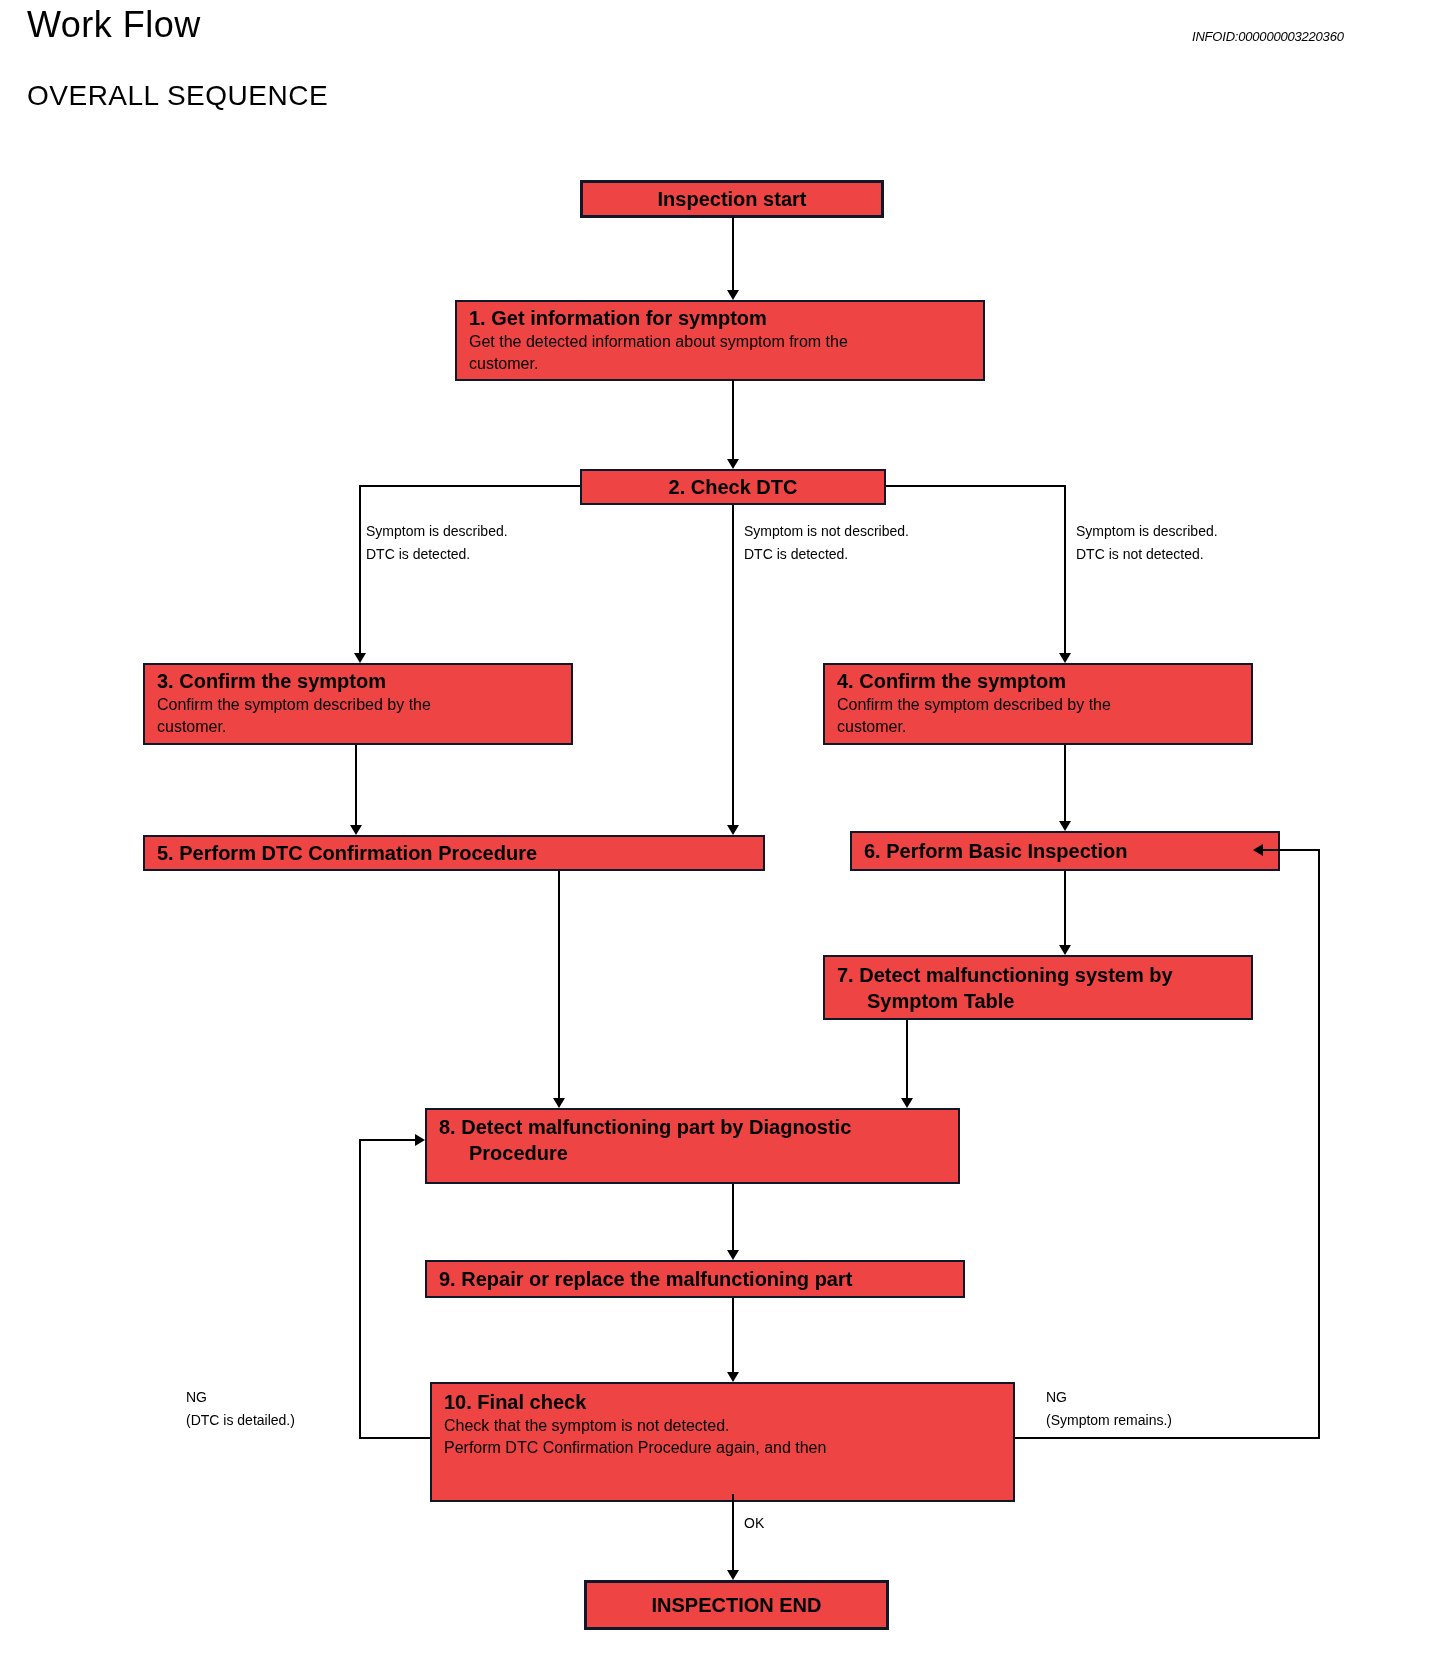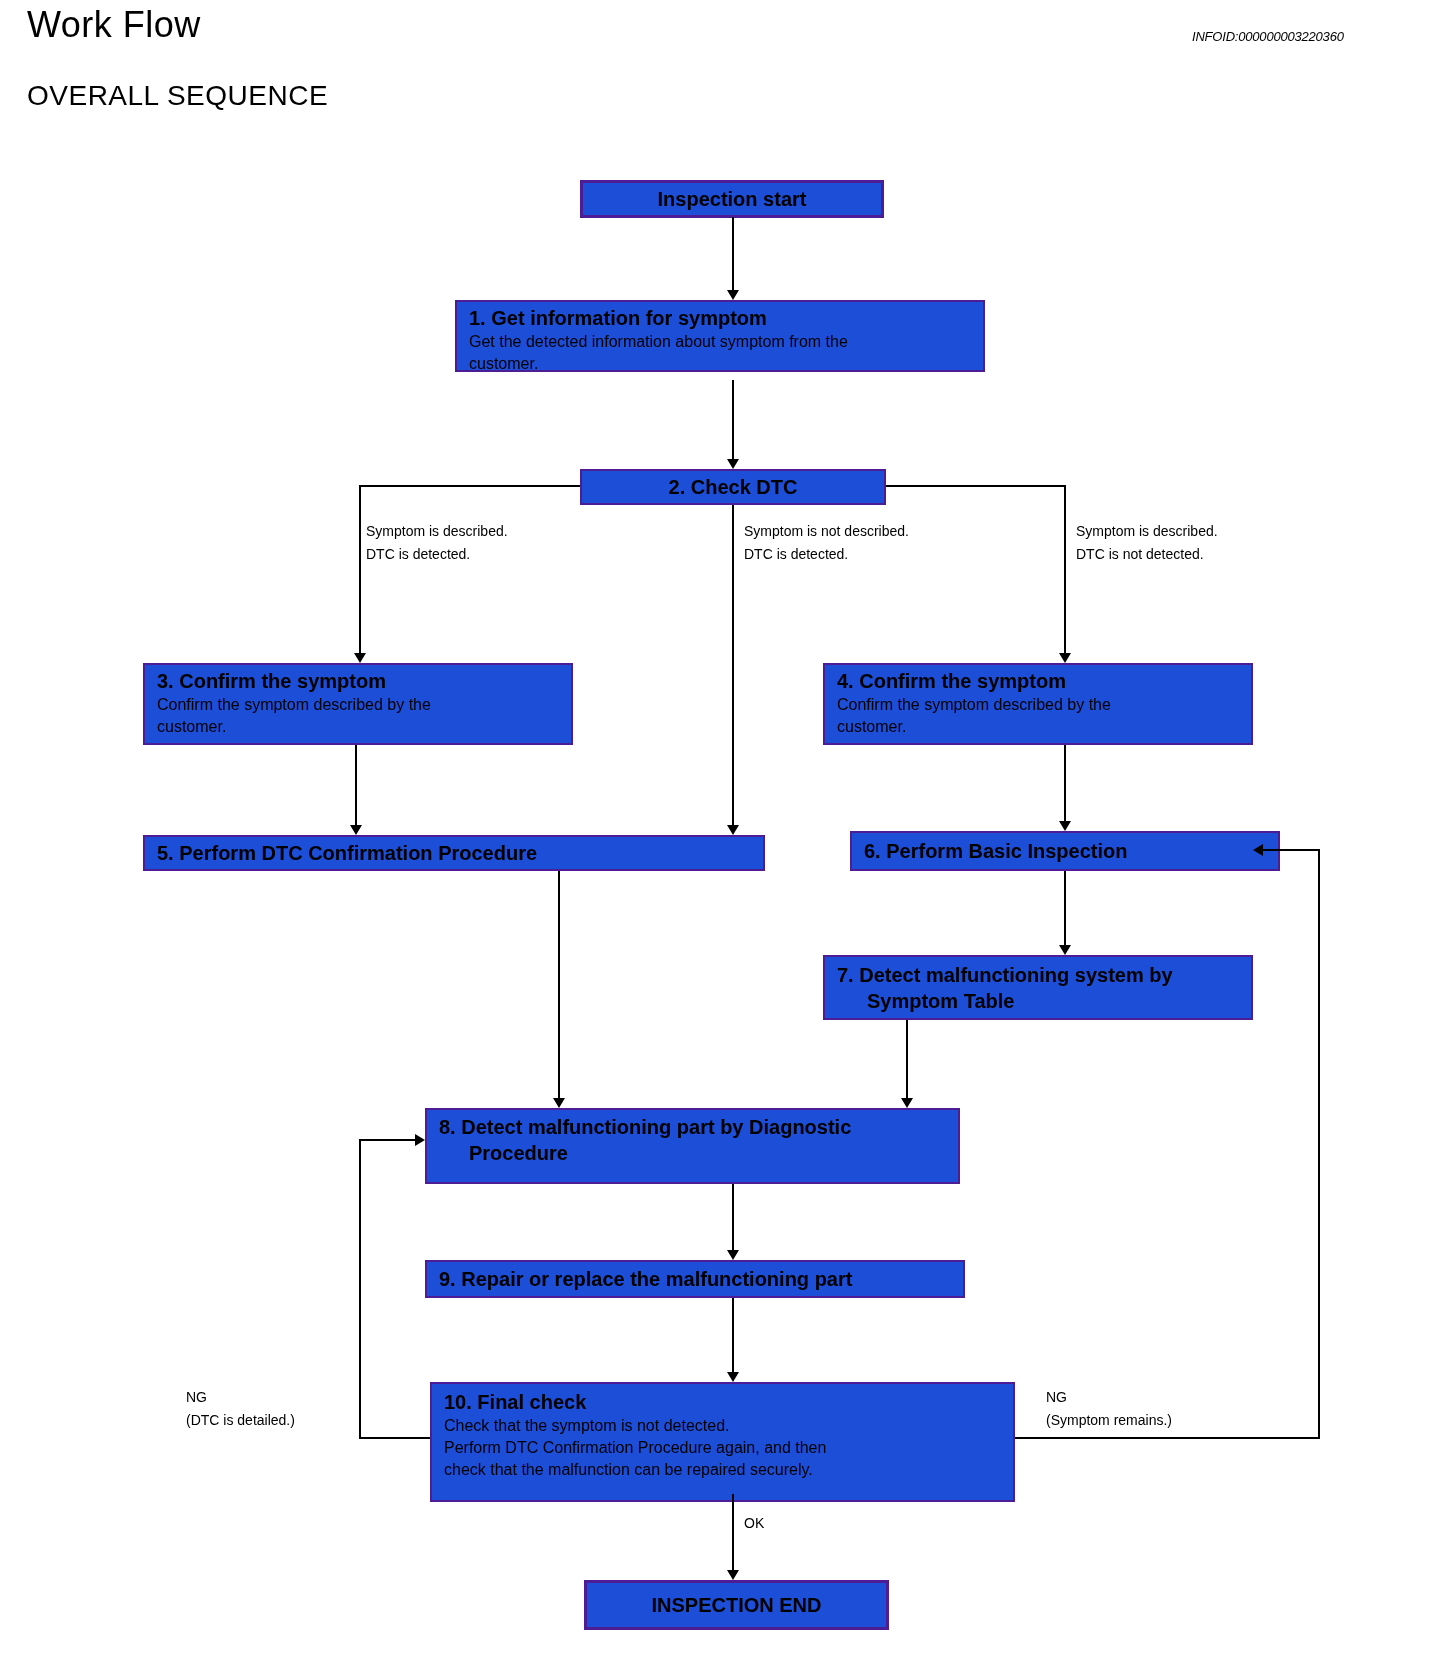--- a/index.html
+++ b/index.html
@@ -3,21 +3,21 @@
 <meta charset="utf-8">
 <style>
   html,body { margin:0; padding:0; background:#ffffff; }
   body { font-family:"Liberation Sans", sans-serif; color:#000; }
   #canvas { position:relative; width:1456px; height:1654px; background:#ffffff; overflow:hidden;border-radius:7px; }
 
   .header-title   { position:absolute; left:27px; top:4px;  font-size:36px; letter-spacing:0.5px; }
   .infoid         { position:absolute; left:1192px; top:29px; font-size:13px; font-style:italic; letter-spacing:-0.2px; }
   .section-title  { position:absolute; left:27px; top:80px; font-size:28px; letter-spacing:0.5px; }
 
-  .box { position:absolute; border:2px solid #4c1d95; background:#1d4ed8; box-sizing:border-box; }
+  .box { position:absolute; border:2px solid #0f172a; background:#ef4444; box-sizing:border-box; }
   .box--thick { border-width:3px; }
   .box--center { display:flex; align-items:center; justify-content:center; text-align:center; }
   .box--vcenter { display:flex; align-items:center; }
   .box--pad { padding:3px 12px 4px 12px; }
   .box__title { font-size:20px; font-weight:bold; line-height:26px; white-space:nowrap; }
   .box__title--indent { padding-left:30px; }
   .box__body  { font-size:16px; line-height:22px; white-space:nowrap; }
 
   .vline { position:absolute; width:2px;  background:#000; }
   .hline { position:absolute; height:2px; background:#000; }
@@ -34,21 +34,21 @@
 <div id="canvas">
 
   <div class="header-title">Work Flow</div>
   <div class="infoid">INFOID:000000003220360</div>
   <div class="section-title">OVERALL SEQUENCE</div>
 
   <div class="box box--thick box--center" style="left:580px; top:180px; width:304px; height:38px;">
     <span class="box__title">Inspection start</span>
   </div>
 
-  <div class="box box--pad" style="left:455px; top:300px; width:530px; height:72px;">
+  <div class="box box--pad" style="left:455px; top:300px; width:530px; height:81px;">
     <div class="box__title">1. Get information for symptom</div>
     <div class="box__body">Get the detected information about symptom from the</div>
     <div class="box__body">customer.</div>
   </div>
 
   <div class="box box--center" style="left:580px; top:469px; width:306px; height:36px;">
     <span class="box__title">2. Check DTC</span>
   </div>
 
   <div class="flabel" style="left:366px; top:520px;">
@@ -95,21 +95,20 @@
   </div>
 
   <div class="box box--vcenter" style="left:425px; top:1260px; width:540px; height:38px; padding-left:12px;">
     <span class="box__title">9. Repair or replace the malfunctioning part</span>
   </div>
 
   <div class="box box--pad" style="left:430px; top:1382px; width:585px; height:120px; padding-top:5px;">
     <div class="box__title">10. Final check</div>
     <div class="box__body">Check that the symptom is not detected.</div>
     <div class="box__body">Perform DTC Confirmation Procedure again, and then</div>
-    <div class="box__body">check that the malfunction can be repaired securely.</div>
   </div>
 
   <div class="box box--thick box--center" style="left:584px; top:1580px; width:305px; height:50px;">
     <span class="box__title">INSPECTION END</span>
   </div>
 
   <div class="flabel" style="left:186px; top:1386px;">
     <div>NG</div>
     <div>(DTC is detailed.)</div>
   </div>

